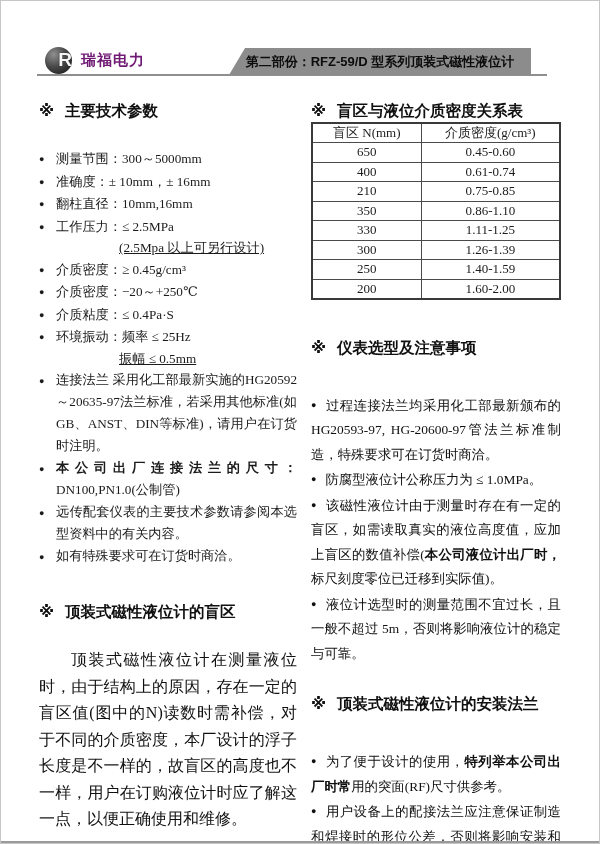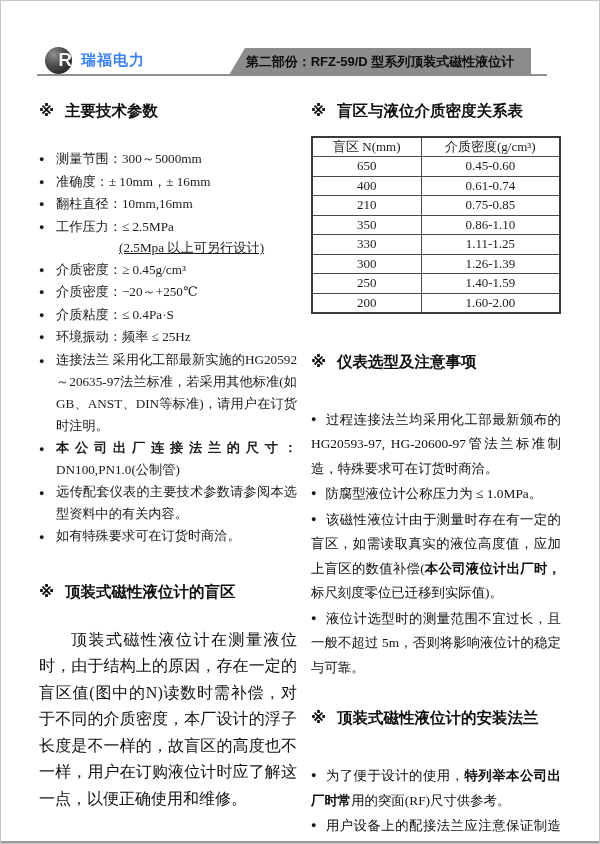--- a/index.html
+++ b/index.html
@@ -13,21 +13,21 @@
   .header { position:absolute; top:44px; left:36px; right:54px; height:30px; }
   .logo-wrap { position:absolute; left:8px; top:2px; display:flex; align-items:center; gap:9px; }
   .logo-mark { position:relative; width:27px; height:27px; border-radius:50%;
                background:radial-gradient(circle at 32% 28%, #8f8f8f 0%, #4a4a4a 45%, #121212 100%);
                flex:none; }
   .logo-mark .r { position:absolute; right:0px; top:2px; color:#f5f5f5;
                   font-family:"Liberation Sans","DejaVu Sans",sans-serif;
                   font-weight:bold; font-size:19px; line-height:22px;
                   text-shadow:0 0 1px #000; }
   .brand { font-family:"Liberation Sans","DejaVu Sans",sans-serif; font-weight:bold;
-           font-size:15px; color:#3b82f6; letter-spacing:1px; white-space:nowrap; }
+           font-size:15px; color:#701a75; letter-spacing:1px; white-space:nowrap; }
   .header-rule { position:absolute; top:73px; left:36px; width:510px; height:2px; background:#8f8f8f; }
   .banner { position:absolute; top:47px; left:228px; width:302px; height:27px;
             background:#8c8c8c; clip-path:polygon(16px 0, 100% 0, 100% 100%, 0 100%);
             display:flex; align-items:center; justify-content:center;
             font-family:"Liberation Sans","DejaVu Sans",sans-serif; font-weight:bold;
             font-size:13px; color:#0c0c0c; white-space:nowrap; }
 
   
   .col-left  { position:absolute; left:38px;  top:100px; width:258px; }
   .col-right { position:absolute; left:310px; top:100px; width:250px; }
@@ -47,21 +47,21 @@
   .bold-part { font-weight:bold; }
   .n-list { font-size:13.2px; }
   .n-item { display:flex; line-height:22px; text-align:justify; }
 
   
   .blind { margin-top:34px; }
   .blind p { margin-top:24px; font-size:16px; line-height:26.5px;
              text-align:justify; text-indent:2em; color:#101010; }
 
   
-  .tbl { margin-top:14px; width:100%; border-collapse:collapse;
+  .tbl { margin-top:0; width:100%; border-collapse:collapse;
          border:2px solid #3a3a3a; font-size:13px; }
   .tbl th, .tbl td { border:1px solid #4a4a4a; text-align:center;
                      height:19.5px; font-weight:normal; padding:0 2px; }
   .tbl th { font-size:13px; }
   .c1 { width:44%; }
 
   
   .r-sec2 { margin-top:38px; }
   .r-sec3 { margin-top:28px; }
   .r-bullets { margin-top:34px; font-size:13.4px; }
@@ -119,20 +119,21 @@
         <span class="bl">●</span>
         <span class="p-body"><span>介质密度：</span><span>−20～+250℃</span></span>
       </div>
       <div class="p-item">
         <span class="bl">●</span>
         <span class="p-body"><span>介质粘度：</span><span>≤ 0.4Pa·S</span></span>
       </div>
       <div class="p-item">
         <span class="bl">●</span>
         <span class="p-body"><span>环境振动：</span><span>频率 ≤ 25Hz</span>
+          <span class="p-note">振幅 ≤ 0.5mm</span>
         </span>
       </div>
 
       <div class="n-list">
         <div class="n-item">
           <span class="bl">●</span>
           <span class="p-body">连接法兰 采用化工部最新实施的HG20592～20635-97法兰标准，若采用其他标准(如GB、ANST、DIN等标准)，请用户在订货时注明。</span>
         </div>
         <div class="n-item">
           <span class="bl">●</span>

